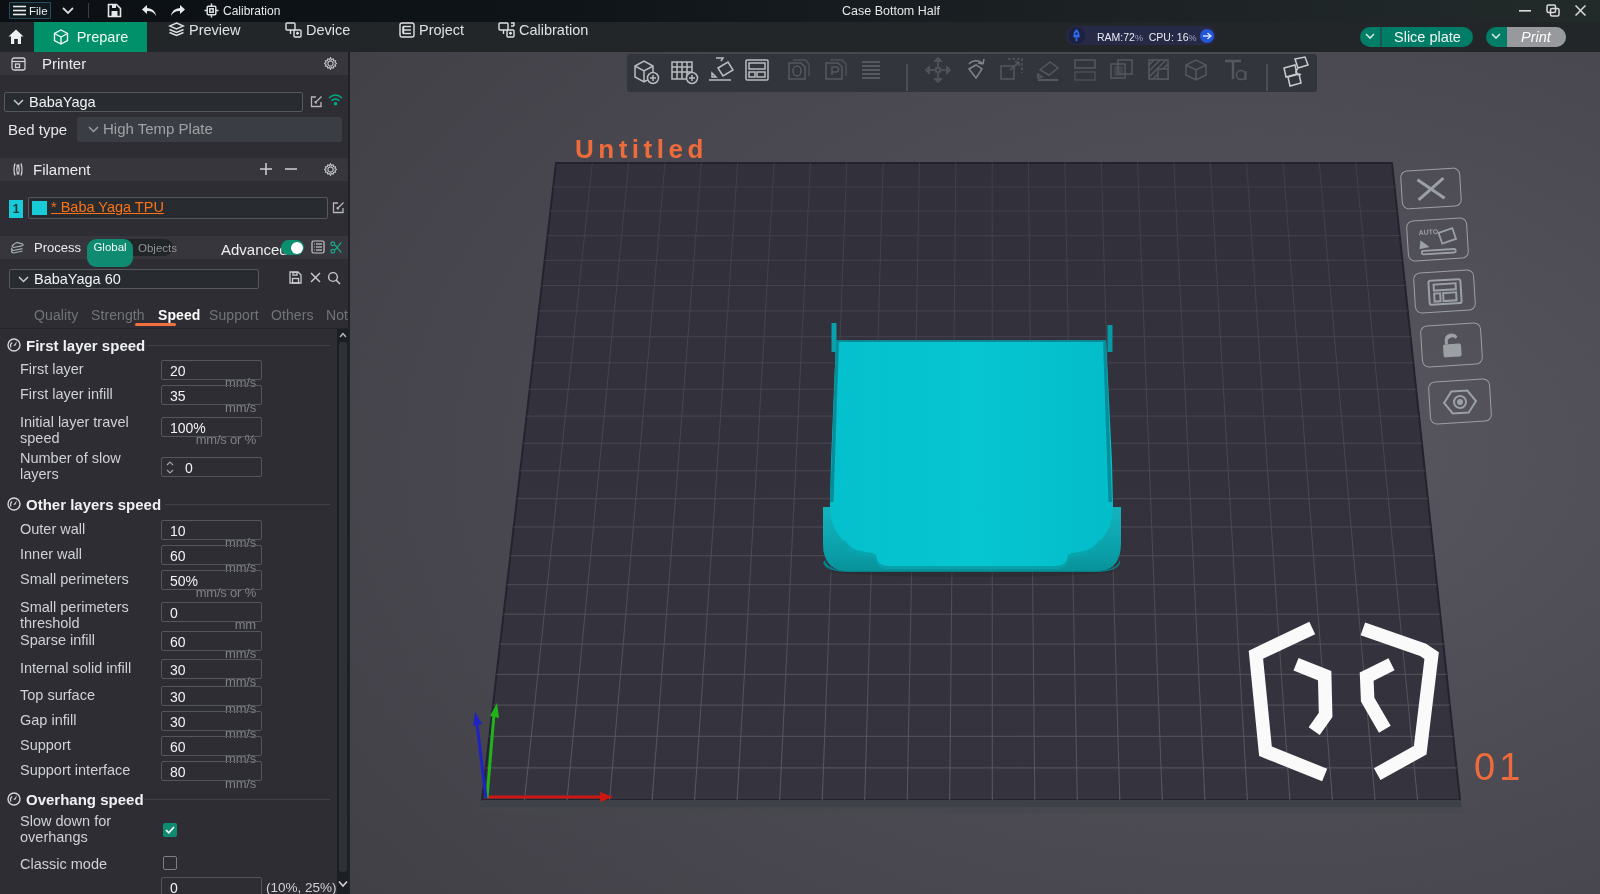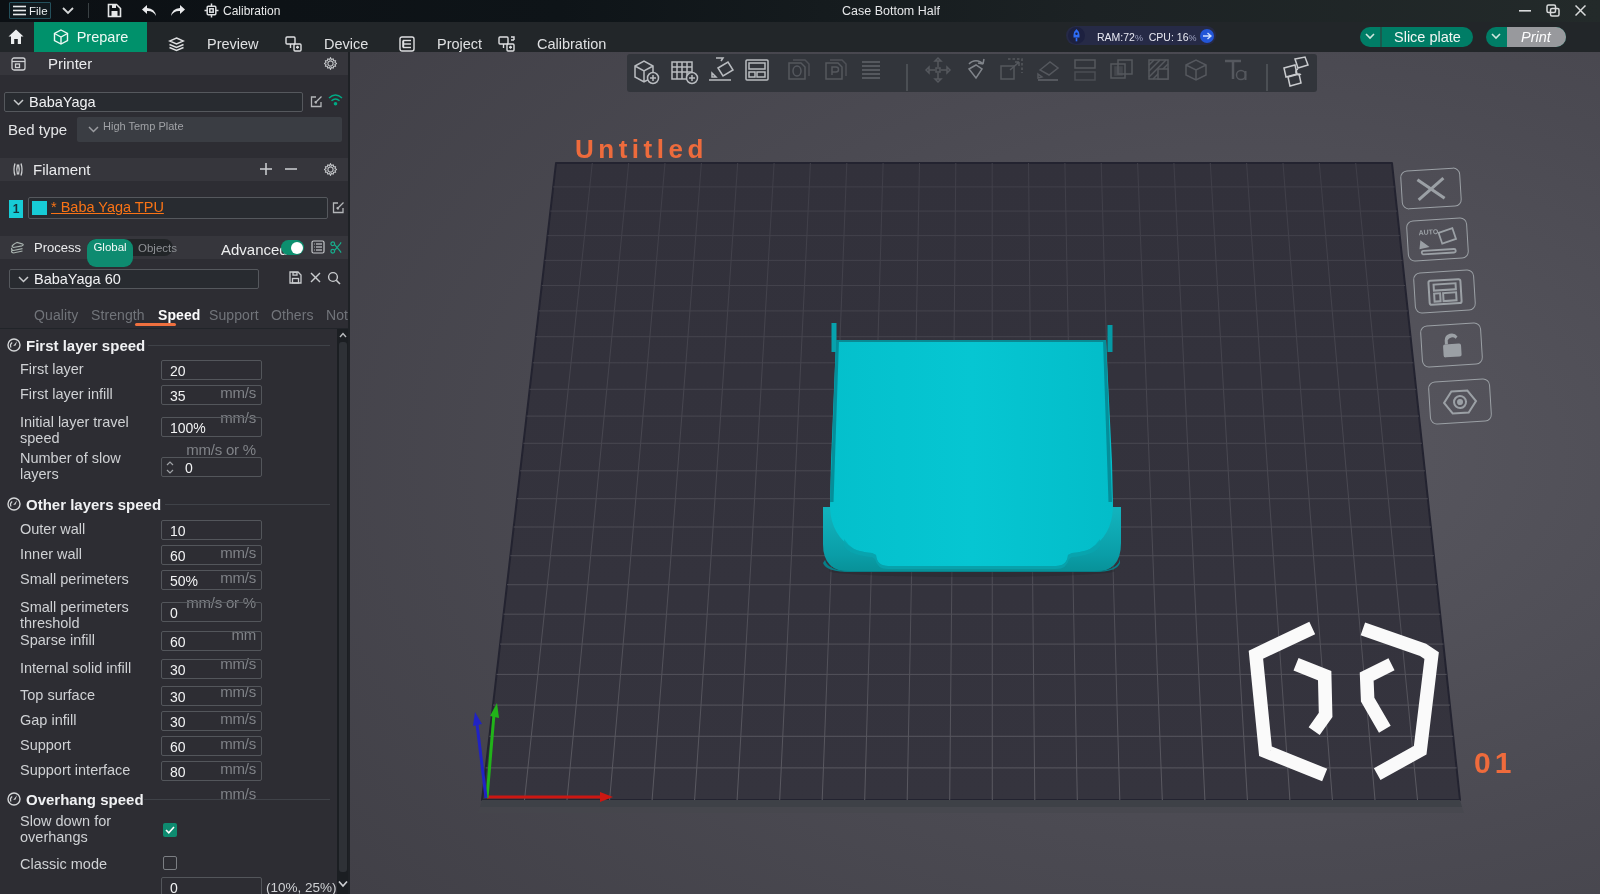--- a/index.html
+++ b/index.html
@@ -5,39 +5,39 @@
 body{width:1600px;height:894px;overflow:hidden;background:#2b2e33;}
 .abs{position:absolute;}
 #page{position:relative;width:1600px;height:894px;}
 
 #titlebar{position:absolute;left:0;top:0;width:1600px;height:22px;background:linear-gradient(90deg,#0c1014 0%,#0e1418 35%,#1c2224 68%,#232a2a 100%);color:#e8e9ea;font-size:12px;}
 #filebtn{position:absolute;left:9px;top:2px;width:42px;height:17px;border:1px solid #24505c;background:#10191e;border-radius:1px;display:flex;align-items:center;color:#eceff1;}
 .tsep{position:absolute;top:3px;width:1px;height:15px;background:#3a4144;}
 #wtitle{position:absolute;left:842px;top:4px;font-size:12.5px;color:#e6e7e9;}
 
 #navbar{position:absolute;left:0;top:22px;width:1600px;height:30px;background:#222629;color:#e3e4e6;font-size:14.5px;}
-.navtab{position:absolute;top:0;height:30px;display:flex;align-items:flex-end;gap:22px;color:#dfe0e2;}
+.navtab{position:absolute;top:0;height:30px;display:flex;align-items:flex-start;gap:4px;color:#dfe0e2;}
 #prepare{position:absolute;left:34px;top:0;width:113px;height:30px;background:#00916b;display:flex;align-items:center;justify-content:center;gap:8px;color:#eef9f4;}
 
 #sidebar{position:absolute;left:0;top:52px;width:348px;height:842px;background:#2d2d33;color:#d6d7da;}
 .shead{position:absolute;left:0;width:348px;height:23px;background:#36363c;display:flex;align-items:center;font-size:15px;color:#eaebed;}
 .inbox{position:absolute;border:1px solid #55585d;border-radius:2px;background:#282b30;}
 .plabel{position:absolute;left:20px;font-size:14.5px;color:#cfd1d4;line-height:16px;}
 .pbox{position:absolute;left:161px;width:101px;height:20px;border:1px solid #53565b;border-radius:2px;font-size:14px;color:#f2f3f4;}
 .pval{position:absolute;left:8px;top:2px;}
-.punit{position:absolute;right:5px;top:23px;font-size:15px;color:#7f8287;letter-spacing:-0.2px;}
+.punit{position:absolute;right:5px;top:14px;font-size:13px;color:#7f8287;letter-spacing:-0.2px;}
 .phead{position:absolute;left:26px;font-size:15px;font-weight:bold;color:#f0f1f3;}
 .pline{position:absolute;height:1px;background:#3f4248;}
 .tab{position:absolute;top:255px;font-size:14px;color:#71747a;letter-spacing:0.1px;margin-left:21px;}
 
 #viewport{position:absolute;left:350px;top:52px;width:1250px;height:842px;background:radial-gradient(95% 90% at 72% 48%, #595860 0%, #4b4a52 52%, #403f46 100%);overflow:hidden;}
 #vtoolbar{position:absolute;left:277px;top:2px;width:690px;height:38px;background:#32353b;border-radius:3px;}
 .vbtn{position:absolute;border:1.6px solid #9ba0a5;border-radius:7px;}
 #untitled{position:absolute;left:225px;top:82px;color:#ee6b3c;font-size:26px;font-weight:bold;letter-spacing:4.5px;}
-#num01{position:absolute;left:1124px;top:694px;color:#ef6b3c;font-size:30px;font-weight:bold;letter-spacing:4px;}
+#num01{position:absolute;left:1124px;top:694px;color:#ef6b3c;font-size:38px;font-weight:normal;letter-spacing:4px;}
 </style></head><body>
 <div id="page">
 
 <div id="titlebar">
  <div id="filebtn">
   <svg width="13" height="11" style="margin-left:3px" viewBox="0 0 13 11">
           <g stroke="#e8eaeb" stroke-width="1.6">
             <line x1="0" y1="1.5" x2="13" y2="1.5"></line>
             <line x1="0" y1="5.5" x2="13" y2="5.5"></line>
             <line x1="0" y1="9.5" x2="13" y2="9.5"></line>
@@ -175,21 +175,21 @@
 </div>
 <div id="sidebar">
       <div class="shead" style="top:0px">
         <svg style="margin-left:11px" width="15" height="14" viewBox="0 0 15 14">
           <g fill="none" stroke="#cfd1d3" stroke-width="1.3">
             <rect x="1" y="1" width="13" height="12" rx="2"></rect>
             <path d="M1,4.5 h13"></path>
             <rect x="4.5" y="7" width="4" height="3.5"></rect>
           </g>
         </svg>
-        <span style="margin-left:22px">Printer</span>
+        <span style="margin-left:16px">Printer</span>
       </div>
 <svg class="abs" style="left:324px;top:5px" width="13" height="13" viewBox="0 0 14 14">
         <path d="M7,4.2 A2.8,2.8 0 1 0 7,9.8 A2.8,2.8 0 1 0 7,4.2 M7,0.8 L7.9,2.6 L9.9,2 L10.4,4 L12.4,4.1 L11.9,6.1 L13.6,7 L11.9,7.9 L12.4,9.9 L10.4,10 L9.9,12 L7.9,11.4 L7,13.2 L6.1,11.4 L4.1,12 L3.6,10 L1.6,9.9 L2.1,7.9 L0.4,7 L2.1,6.1 L1.6,4.1 L3.6,4 L4.1,2 L6.1,2.6 Z" fill="none" stroke="#c6c8cb" stroke-width="1.2"></path>
       </svg>
 <div class="inbox" style="left:4px;top:40px;width:299px;height:20px"></div>
 <svg class="abs" style="left:13px;top:47px" width="11" height="7" viewBox="0 0 11 7">
         <path d="M1,1 L5.5,5.5 L10,1" stroke="#c9cbcd" stroke-width="1.5" fill="none"></path>
       </svg>
 <span class="abs" style="left:29px;top:42px;font-size:14.5px;color:#f0f1f3;">BabaYaga</span>
 <svg class="abs" style="left:310px;top:43px" width="13" height="13" viewBox="0 0 13 13">
@@ -203,21 +203,21 @@
           <path d="M1,4 Q7.5,-2 14,4"></path>
           <path d="M3.5,6.8 Q7.5,3 11.5,6.8"></path>
           <circle cx="7.5" cy="9.8" r="1.1" fill="#00ab85"></circle>
         </g>
       </svg>
 <span class="abs" style="left:8px;top:69px;font-size:15px;color:#e4e5e7;">Bed type</span>
 <div class="abs" style="left:77px;top:65px;width:265px;height:25px;background:#3a3d43;border-radius:2px;"></div>
 <svg class="abs" style="left:88px;top:74px" width="11" height="7" viewBox="0 0 11 7">
         <path d="M1,1 L5.5,5.5 L10,1" stroke="#9b9da1" stroke-width="1.5" fill="none"></path>
       </svg>
-<span class="abs" style="left:103px;top:68px;font-size:11px;color:#a0a2a6;">High Temp Plate</span>
+<span class="abs" style="left:103px;top:68px;font-size:15px;color:#a0a2a6;">High Temp Plate</span>
 <div class="shead" style="top:106px">
         <svg style="margin-left:11px" width="14" height="15" viewBox="0 0 14 15">
           <g fill="none" stroke="#cfd1d3" stroke-width="1.3">
             <path d="M4,1.5 Q2,7.5 4,13.5 M6.5,2.5 Q5,7.5 6.5,12.5"></path>
             <path d="M10,1.5 Q12,7.5 10,13.5 M7.5,2.5 Q9,7.5 7.5,12.5"></path>
           </g>
         </svg>
         <span style="margin-left:8px">Filament</span>
       </div>
 <svg class="abs" style="left:259px;top:110px" width="14" height="14" viewBox="0 0 14 14">

